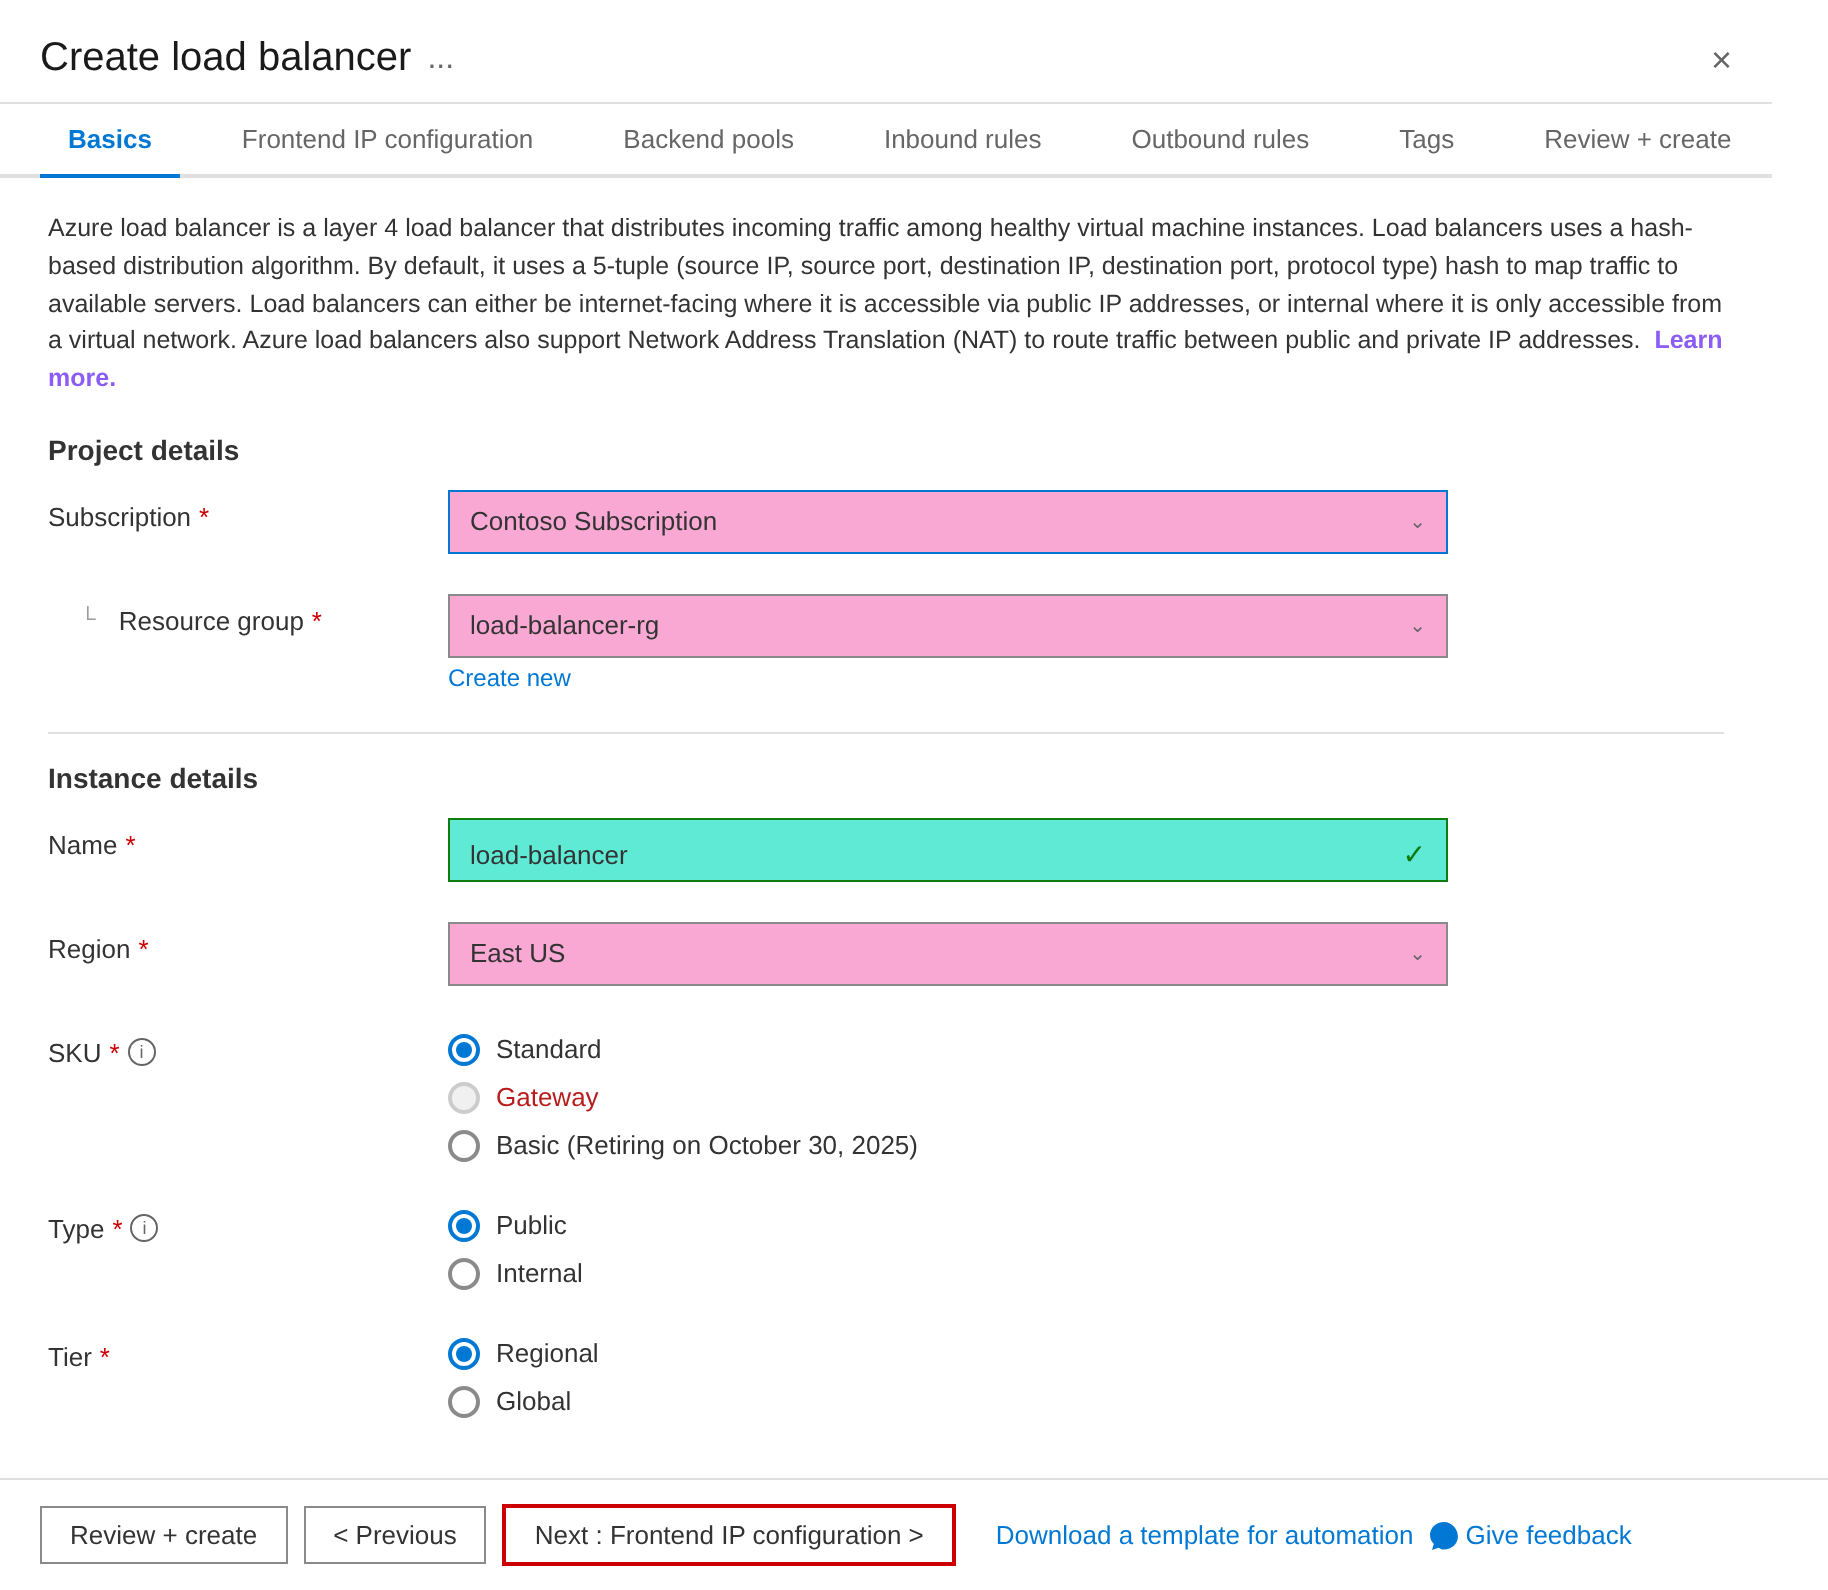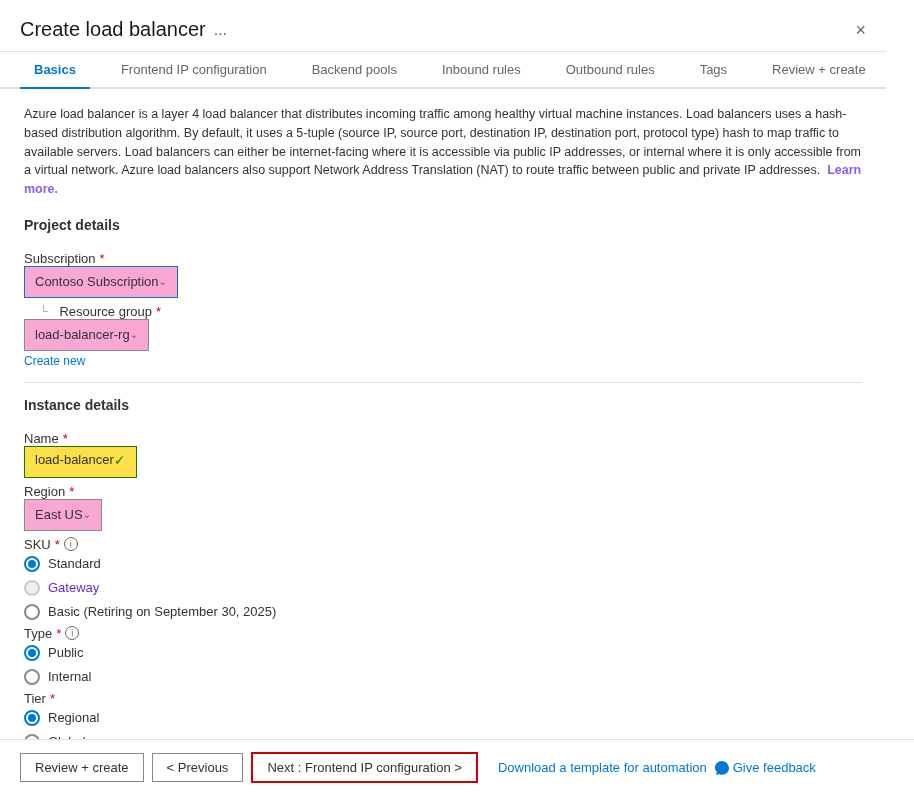--- a/index.html
+++ b/index.html
@@ -16,44 +16,44 @@
     .tab { padding: 10px 14px; font-size: 13px; color: #666; cursor: pointer; border-bottom: 2px solid transparent; margin-bottom: -2px; white-space: nowrap; }
     .tab.active { color: #0078d4; border-bottom: 2px solid #0078d4; font-weight: 600; }
 
     .content { padding: 16px 24px; overflow-y: auto; max-height: 670px; }
 
     .description { font-size: 12.5px; color: #333; line-height: 1.5; margin-bottom: 18px; }
     .description a { color: #8b5cf6; text-decoration: none; font-weight: bold; }
 
     .section-title { font-weight: 600; font-size: 14px; margin-bottom: 12px; margin-top: 4px; }
 
-    .form-row { display: flex; align-items: flex-start; margin-bottom: 0; min-height: 32px; flex-direction: column; }
+    .form-row { display: flex; align-items: flex-start; margin-bottom: 20px; min-height: 32px; }
     .form-label { width: 200px; min-width: 200px; padding-top: 6px; font-size: 13px; color: #333; display: flex; align-items: center; gap: 4px; }
     .required { color: #c00; }
     .info-icon { display: inline-flex; align-items: center; justify-content: center; width: 14px; height: 14px; border: 1px solid #666; border-radius: 50%; font-size: 9px; color: #666; cursor: pointer; }
 
     .form-control { flex: 1; max-width: 500px; }
 
     .select-box { display: flex; align-items: center; justify-content: space-between; border: 1px solid #0078d4; padding: 5px 10px; min-height: 32px; cursor: pointer; background: #f9a8d4; font-size: 13px; }
     .select-box.normal { border-color: #8a8a8a; }
     .select-chevron { font-size: 10px; color: #666; }
 
-    .input-box { display: flex; align-items: flex-start; border: 1px solid #8a8a8a; padding: 5px 10px; min-height: 32px; background: #fde047; font-size: 13px; }
+    .input-box { display: flex; align-items: flex-end; border: 1px solid #8a8a8a; padding: 5px 10px; min-height: 32px; background: #5eead4; font-size: 13px; }
     .input-valid { border-color: #107c10; }
     .checkmark { color: #107c10; margin-left: auto; font-size: 14px; }
 
     .create-new { color: #0078d4; font-size: 12px; cursor: pointer; margin-top: 3px; text-decoration: none; display: inline-block; }
 
     .radio-group { display: flex; flex-direction: column; gap: 8px; padding-top: 4px; }
     .radio-item { display: flex; align-items: center; gap: 8px; font-size: 13px; cursor: pointer; }
     .radio-outer { width: 16px; height: 16px; border-radius: 50%; border: 2px solid #8a8a8a; display: flex; align-items: center; justify-content: center; flex-shrink: 0; }
     .radio-outer.selected { border-color: #0078d4; }
     .radio-inner { width: 8px; height: 8px; border-radius: 50%; background: #0078d4; }
     .radio-outer.disabled { border-color: #ccc; background: #f0f0f0; }
-    .radio-label.disabled { color: #6d28d9; }
+    .radio-label.disabled { color: #b91c1c; }
 
     .footer { position: fixed; bottom: 0; left: 0; width: 914px; background: #fff; border-top: 1px solid #e0e0e0; padding: 12px 20px; display: flex; align-items: center; gap: 8px; }
     .btn { padding: 6px 14px; font-size: 13px; cursor: pointer; border: 1px solid #8a8a8a; background: #fff; color: #333; min-width: 80px; }
     .btn-primary { border: 2px solid #c00; color: #333; background: #fff; font-weight: 400; }
     .btn-outline { border: 1px solid #8a8a8a; }
     .footer-link { color: #0078d4; text-decoration: none; font-size: 13px; margin-left: 12px; }
     .footer-feedback { color: #0078d4; font-size: 13px; display: flex; align-items: center; gap: 4px; }
 
     .section-separator { border: none; border-top: 1px solid #e0e0e0; margin: 14px 0; }
   </style>
@@ -156,21 +156,21 @@
             <div class="radio-inner"></div>
           </div>
           <span>Standard</span>
         </div>
         <div class="radio-item">
           <div class="radio-outer disabled"></div>
           <span class="radio-label disabled">Gateway</span>
         </div>
         <div class="radio-item">
           <div class="radio-outer"></div>
-          <span>Basic (Retiring on September 30, 2025)</span>
+          <span>Basic (Retiring on October 30, 2025)</span>
         </div>
       </div>
     </div>
 
     <div class="form-row">
       <div class="form-label">
         <span>Type</span>
         <span class="required">*</span>
         <span class="info-icon">i</span>
       </div>

